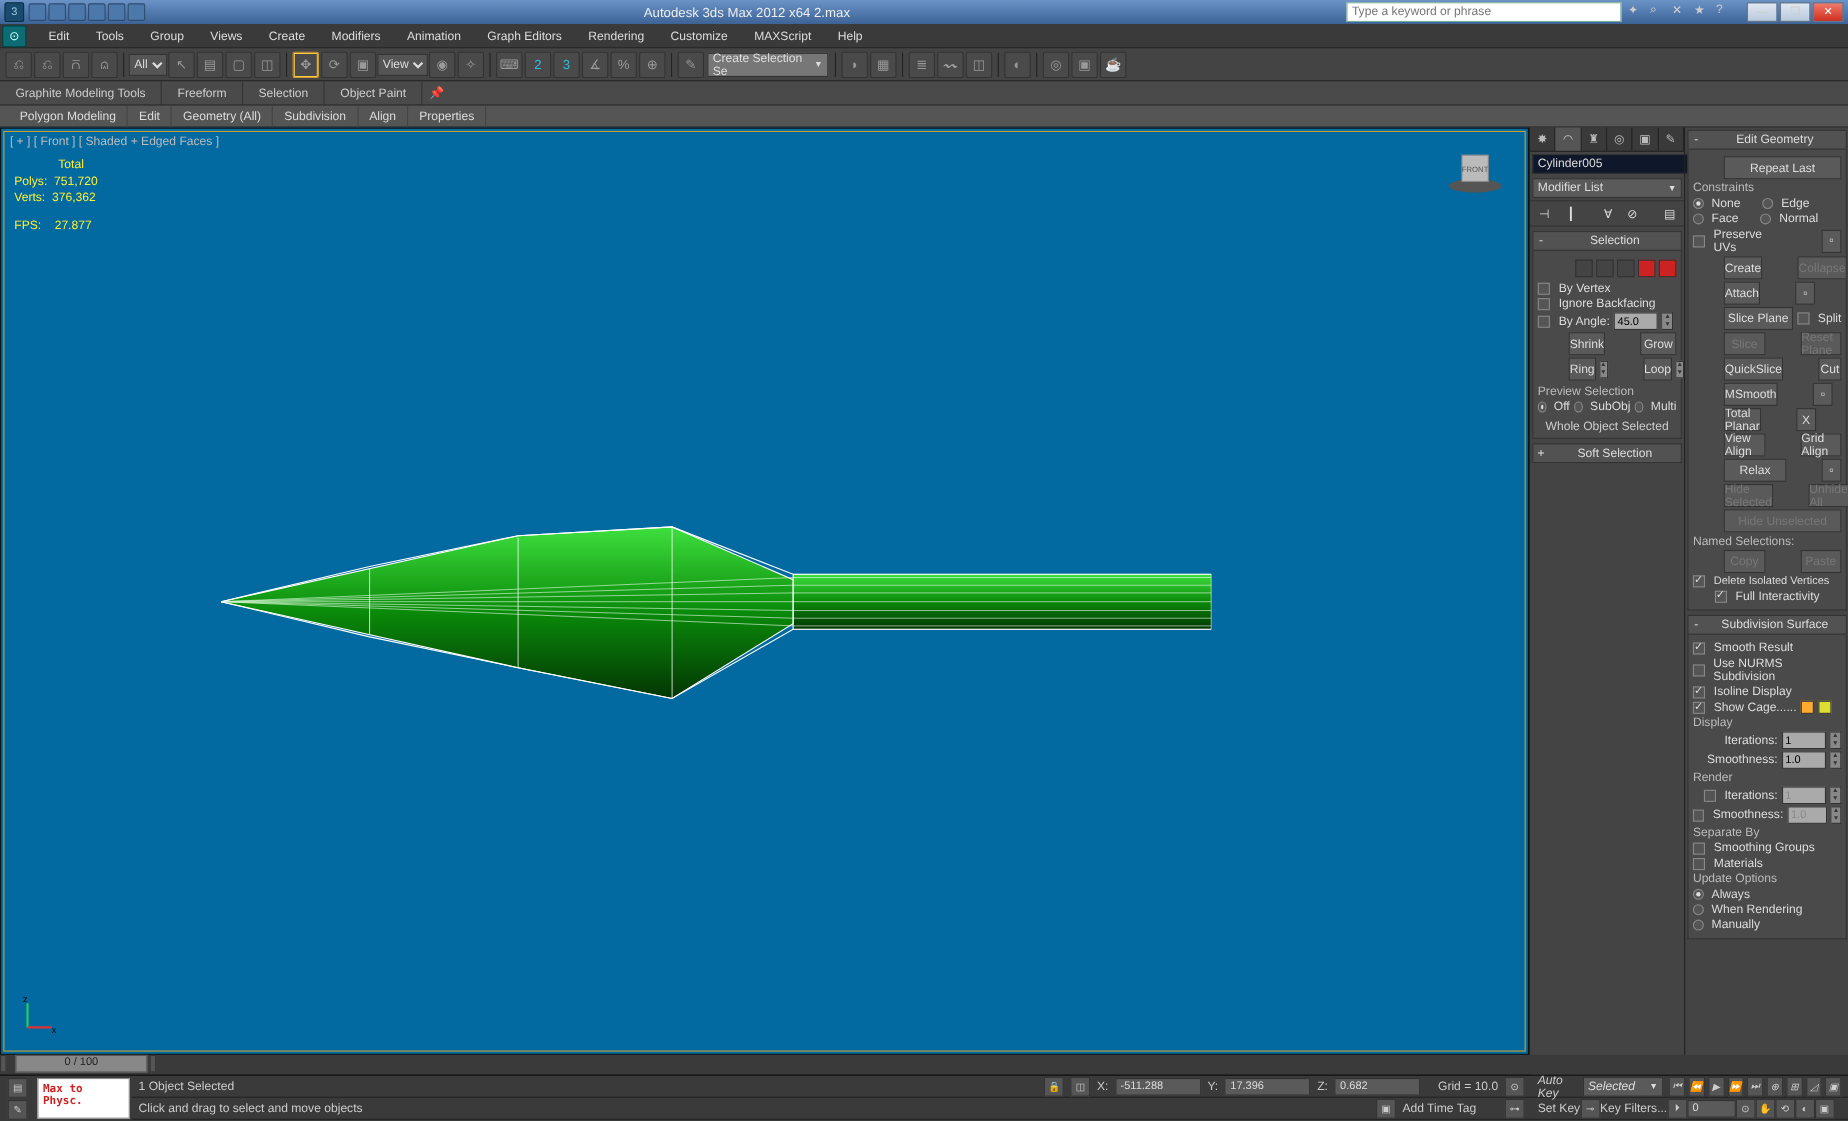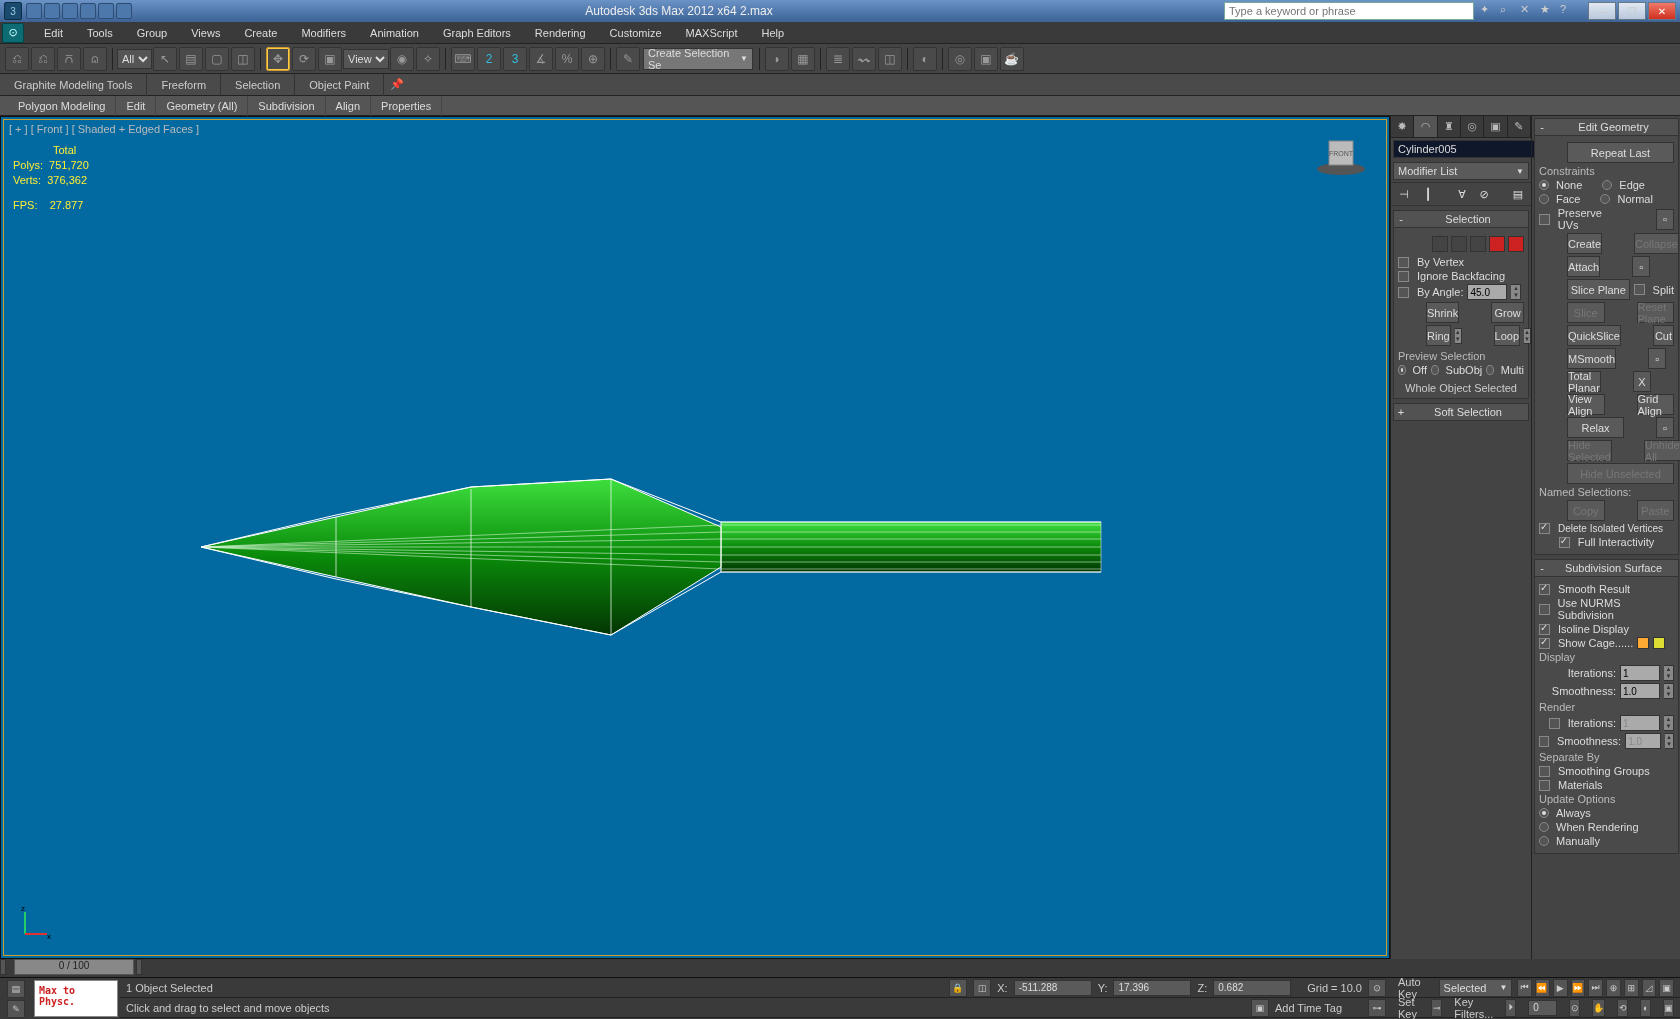--- a/index.html
+++ b/index.html
@@ -599,37 +599,37 @@
     </div>
     <div class="statusrow">
       <span>Click and drag to select and move objects</span>
       <div style="flex:1"></div>
       <div class="animbtn">▣</div>
       <span>Add Time Tag</span>
       <div class="animbtn" style="margin-left:20px;">⊶</div>
     </div>
   </div>
   <div class="right">
-    <div class="statusrow" style="gap:3px;">
+    <div class="statusrow" style="gap:3px;font-style:italic;">
       <span>Auto Key</span>
       <div class="drop" style="width:90px;height:18px;">
           <span>Selected</span>
           <span class="arrow">▼</span>
         </div>
       <div class="animbtn">⏮</div>
       <div class="animbtn">⏪</div>
       <div class="animbtn">▶</div>
       <div class="animbtn">⏩</div>
       <div class="animbtn">⏭</div>
       <div class="animbtn">⊕</div>
       <div class="animbtn">⊞</div>
       <div class="animbtn">◿</div>
       <div class="animbtn">▣</div>
     </div>
-    <div class="statusrow" style="gap:12px;">
+    <div class="statusrow" style="gap:0;">
       <span>Set Key</span>
       <div class="animbtn">⊸</div>
       <span>Key Filters...</span>
       <div class="animbtn">⏵</div>
       <div class="coordbox" style="width:44px;">0</div>
       <div class="animbtn">⊙</div>
       <div class="animbtn">✋</div>
       <div class="animbtn">⟲</div>
       <div class="animbtn">◐</div>
       <div class="animbtn">▣</div>

